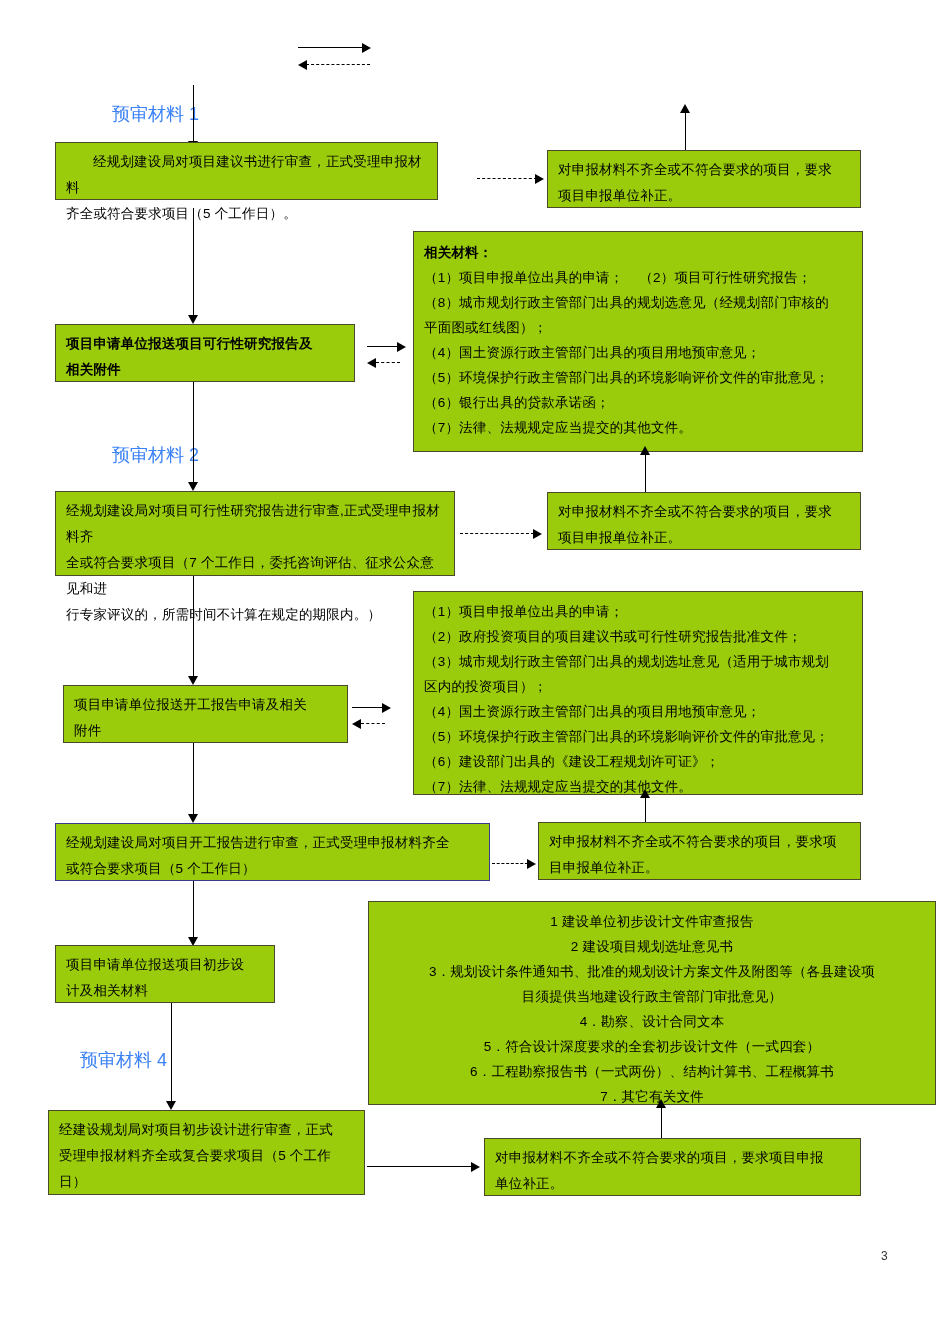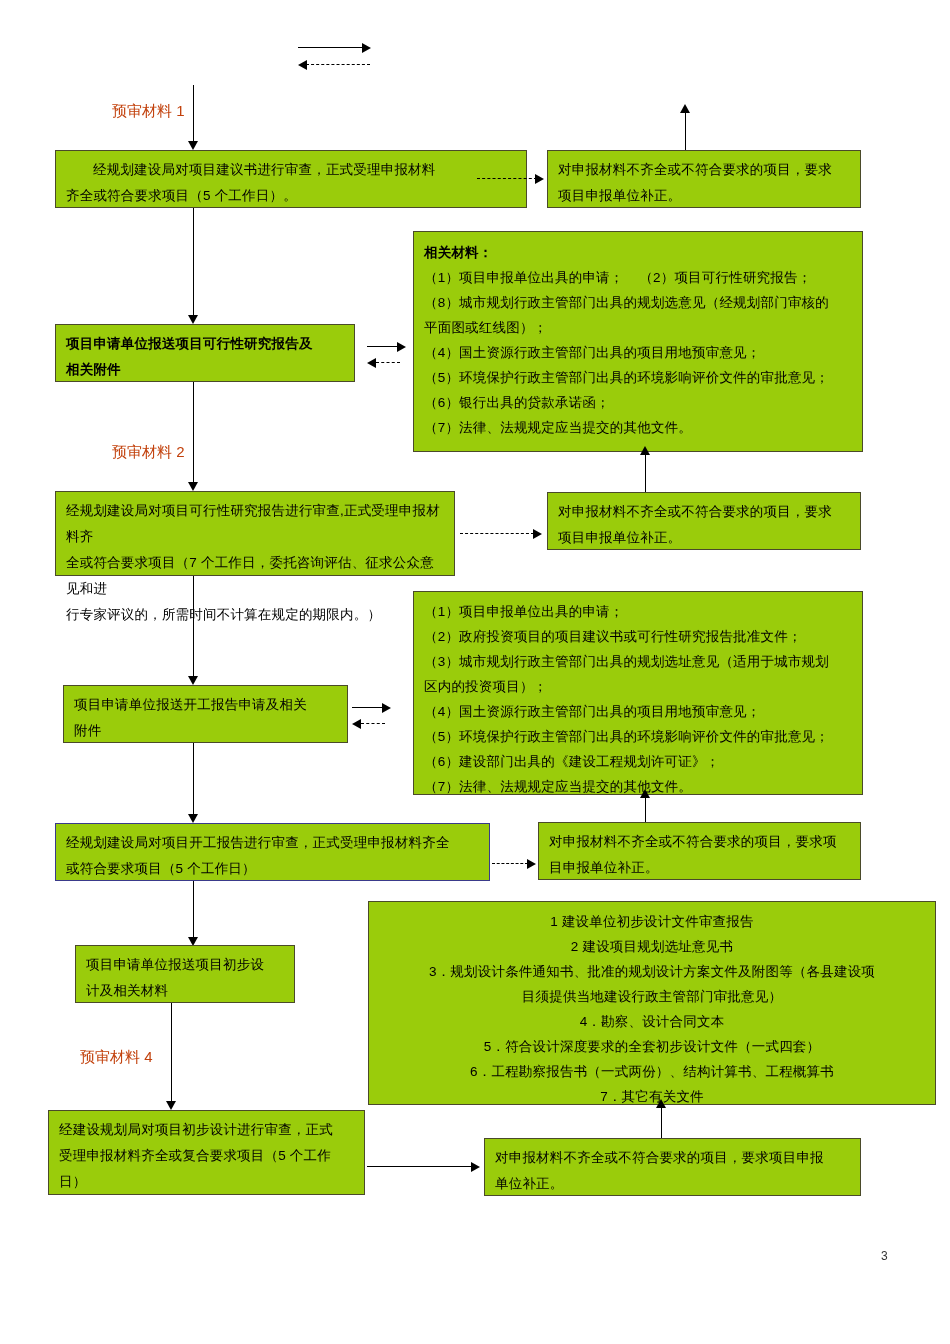--- a/index.html
+++ b/index.html
@@ -34,22 +34,22 @@
   }
   .box p {
     margin: 0;
     white-space: pre-wrap;
   }
   .box p.indent { text-indent: 2em; }
   .box .bold { font-weight: bold; }
 
   .label {
     position: absolute;
-    font-size: 15px;
-    color: #c2410c;
+    font-size: 18px;
+    color: #3b82f6;
     white-space: nowrap;
   }
 
   .pagenum {
     position: absolute;
     font-size: 12px;
     color: #333;
   }
 
   
@@ -108,21 +108,21 @@
     <div class="arrow-right" style="left:64px; top:2.5px;"></div>
     <div class="hline dashed" style="left:8px; top:24px; width:64px;"></div>
     <div class="arrow-left" style="left:0px; top:19.5px;"></div>
   </div>
 
   <div class="label" style="left:112px; top:102px;">预审材料 1</div>
 
   <div class="vline" style="left:193px; top:85px; height:62px;"></div>
   <div class="arrow-down" style="left:187.5px; top:141px;"></div>
 
-  <div class="box" style="left:55px; top:150px; width:472px; height:58px;">
+  <div class="box" style="left:55px; top:142px; width:383px; height:58px;">
     <p class="indent">经规划建设局对项目建议书进行审查，正式受理申报材料</p>
     <p>齐全或符合要求项目（5 个工作日）。</p>
   </div>
 
   <div class="hline dashed" style="left:477px; top:178px; width:60px;"></div>
   <div class="arrow-right" style="left:535px; top:173.5px;"></div>
 
   <div class="box" style="left:547px; top:150px; width:314px; height:58px;">
     <p>对申报材料不齐全或不符合要求的项目，要求</p>
     <p>项目申报单位补正。</p>
@@ -220,21 +220,21 @@
   <div class="arrow-right" style="left:527px; top:858.5px;"></div>
 
   <div class="box" style="left:538px; top:822px; width:323px; height:58px;">
     <p>对申报材料不齐全或不符合要求的项目，要求项</p>
     <p>目申报单位补正。</p>
   </div>
 
   <div class="vline" style="left:193px; top:881px; height:62px;"></div>
   <div class="arrow-down" style="left:187.5px; top:937px;"></div>
 
-  <div class="box" style="left:55px; top:945px; width:220px; height:58px;margin-left:20px;">
+  <div class="box" style="left:55px; top:945px; width:220px; height:58px;">
     <p>项目申请单位报送项目初步设</p>
     <p>计及相关材料</p>
   </div>
 
   <div class="box" style="left:368px; top:901px; width:568px; height:204px; line-height:25px; padding-top:7px;text-align:center;">
     <p>1 建设单位初步设计文件审查报告</p>
     <p>2 建设项目规划选址意见书</p>
     <p>3．规划设计条件通知书、批准的规划设计方案文件及附图等（各县建设项</p>
     <p>目须提供当地建设行政主管部门审批意见）</p>
     <p>4．勘察、设计合同文本</p>

